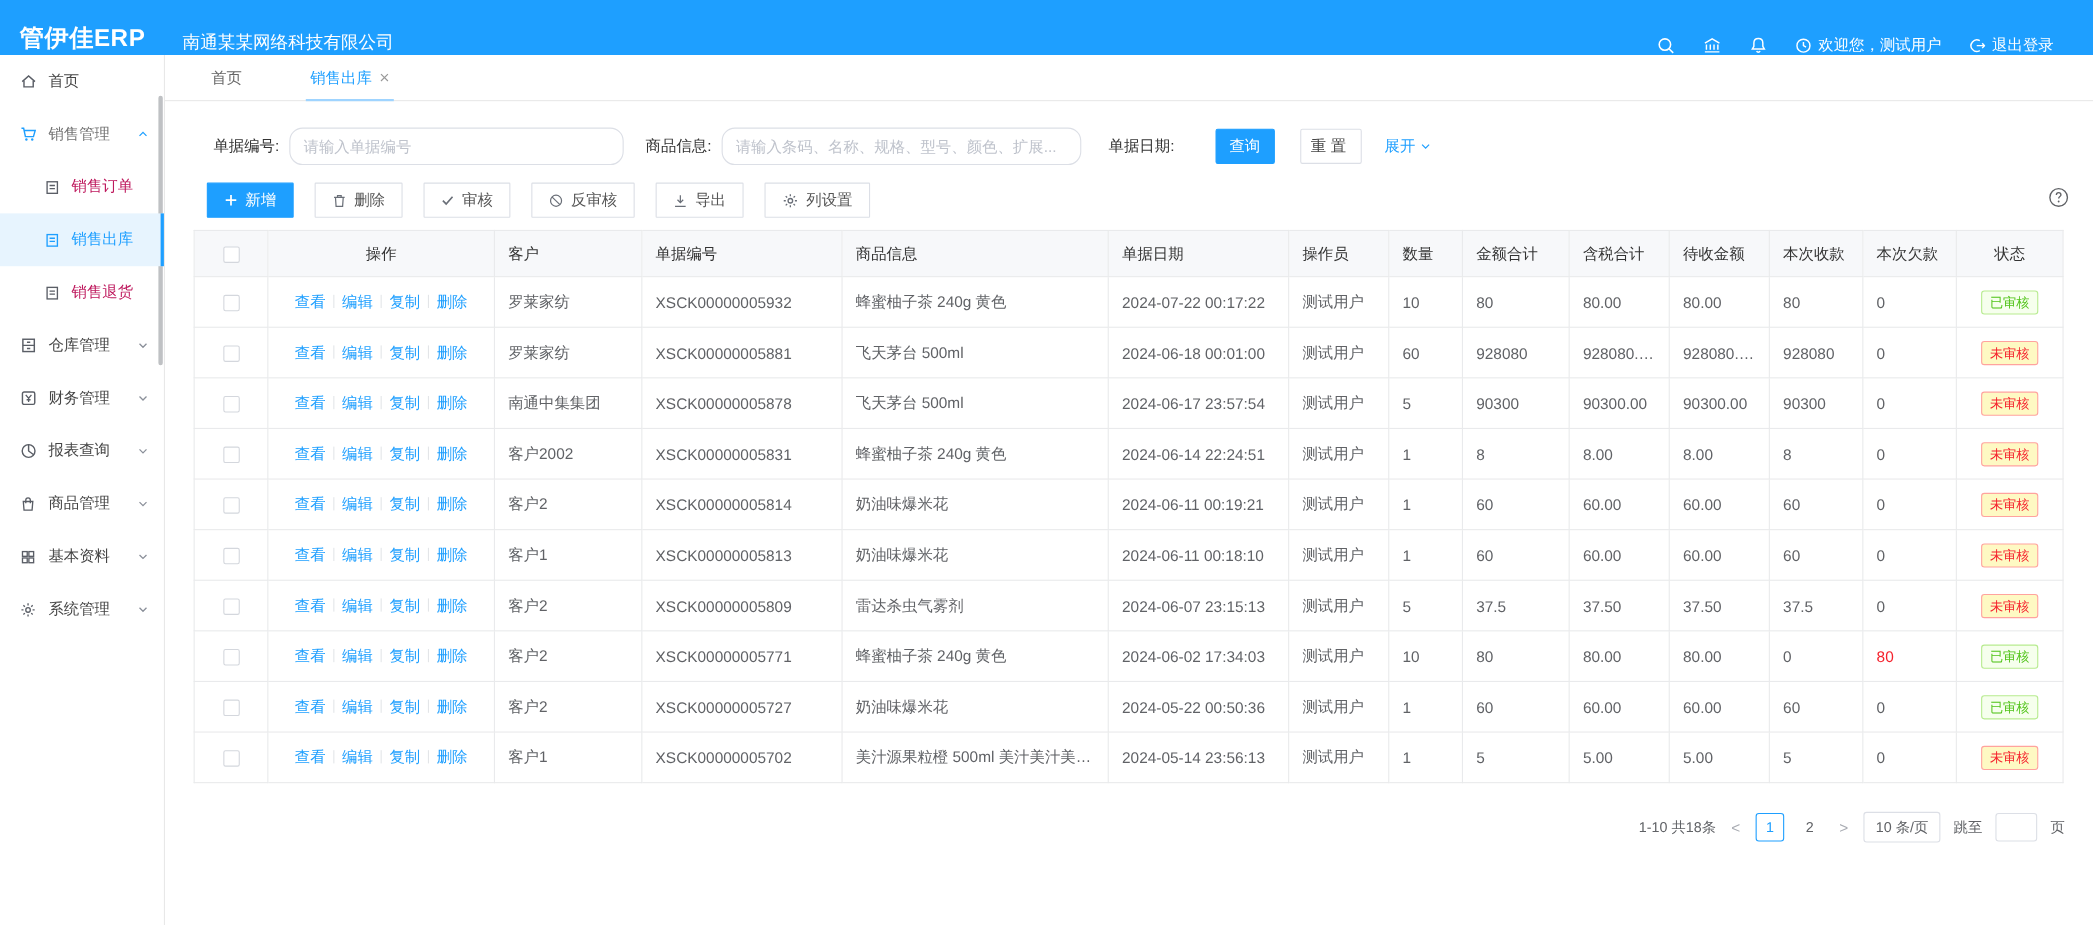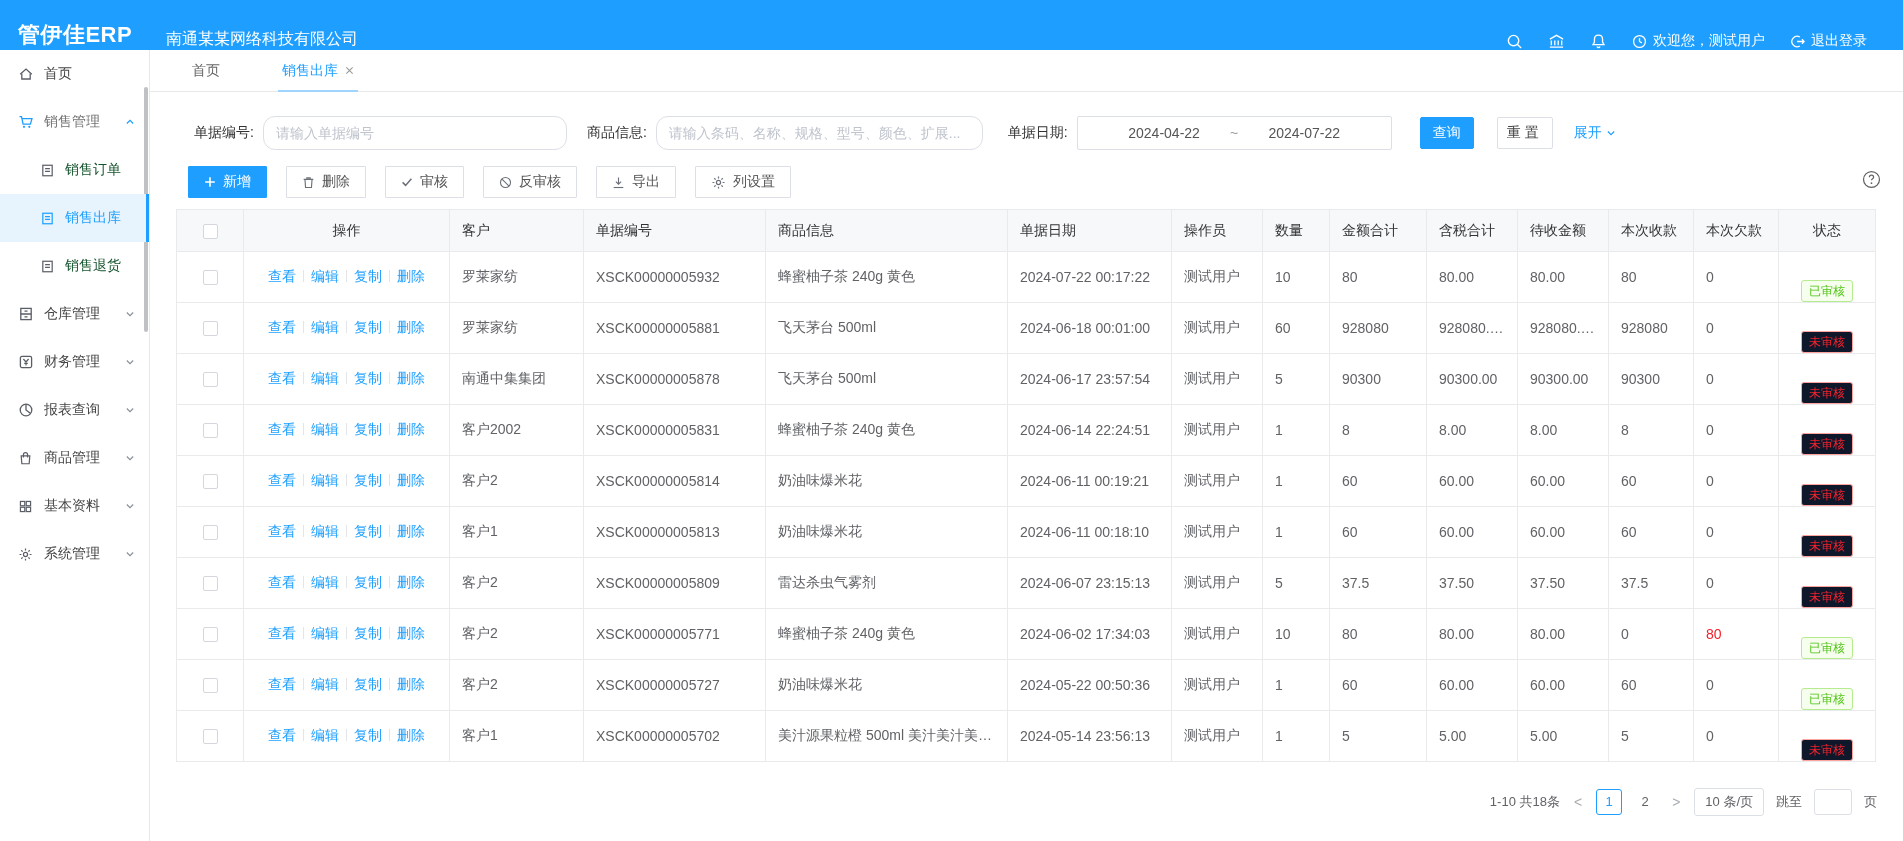--- a/index.html
+++ b/index.html
@@ -22,21 +22,21 @@
   .sidebar { position:absolute; top:50px; left:0; width:150px; height:791px; background:#fff; border-right:1px solid #e8e8e8; }
   .side-scrollbar { position:absolute; right:1px; top:37px; width:4px; height:245px; background:#bfc1c4; border-radius:2px; }
   .side-item { height:48px; display:flex; align-items:center; padding-left:18px; font-size:14px; color:#454545; cursor:pointer; position:relative; }
   .side-item .s-icon { display:inline-flex; width:16px; margin-right:10px; color:#5a5e66; }
   .side-item .s-label { flex:0 0 auto; }
   .chev { display:none; position:absolute; right:14px; color:#8a8f99; }
   .chev.show { display:inline-flex; }
   .chev.up svg { transform:rotate(180deg); }
   .side-item.active { color:#737373; }
   .side-item.active .s-icon, .side-item.active .chev { color:#1E9FFF; }
-  .sub-item { height:48px; display:flex; align-items:center; padding-left:40px; font-size:14px; color:#14532d; cursor:pointer; position:relative; }
+  .sub-item { height:48px; display:flex; align-items:center; padding-left:40px; font-size:14px; color:#be185d; cursor:pointer; position:relative; }
   .sub-item .s-icon { display:inline-flex; width:15px; margin-right:10px; color:#5a5e66; }
   .sub-item.current { background:#e7f4fe; color:#1E9FFF; }
   .sub-item.current .s-icon { color:#1E9FFF; }
   .sub-item.current::after { content:""; position:absolute; right:0; top:0; width:3px; height:100%; background:#1E9FFF; }
 
   
   .main { position:absolute; top:50px; left:150px; width:1753px; height:791px; background:#fff; }
 
   .tabbar { height:42px; border-bottom:1px solid #e8e8e8; display:flex; align-items:center; padding-left:38px; }
   .tab { height:42px; display:flex; align-items:center; gap:7px; font-size:14px; color:#666; cursor:pointer; position:relative; padding:0 4px; margin-right:54px; }
@@ -76,23 +76,23 @@
   .table-wrap { margin:11px 0 0 26px; }
   table { border-collapse:collapse; table-layout:fixed; width:1699px; font-size:14px; }
   th, td { border:1px solid #e9eaec; padding:0 12px; white-space:nowrap; overflow:hidden; text-overflow:ellipsis; text-align:left; }
   thead th { height:42px; background:#f7f8fa; color:#333; font-weight:normal; }
   tbody td { height:46px; color:#606266; }
   th.center, td.center { text-align:center; padding:0 4px; }
   .checkbox { display:inline-block; width:15px; height:15px; border:1px solid #d4d7dd; border-radius:2px; background:#fff; vertical-align:middle; cursor:pointer; }
   .op-link { color:#1E9FFF; cursor:pointer; }
   .sep { display:inline-block; width:1px; height:12px; background:#e3e5e8; margin:0 7px; vertical-align:-1px; }
   td.red { color:#f5222d; }
-  .badge { display:inline-block; font-size:12px; line-height:20px; padding:0 7px; border-radius:3px; border:1px solid transparent;margin-top:28px; }
+  .badge { display:inline-block; font-size:12px; line-height:20px; padding:0 7px; border-radius:3px; border:1px solid transparent; }
   .badge.approved { color:#52c41a; border-color:#b7eb8f; background:#f6ffed; }
-  .badge.pending { color:#f5222d; border-color:#ffa39e; background:#0f172a;text-align:right; }
+  .badge.pending { color:#f5222d; border-color:#ffa39e; background:#fef9c3;text-align:right; }
 
   
   .pagination { display:flex; align-items:center; justify-content:flex-end; gap:12px; margin:26px 26px 0 0; font-size:13px; color:#606266; }
   .pg-total { margin-right:0; }
   .pg-arrow { color:#a8abb2; cursor:pointer; font-size:14px; padding:0 2px; }
   .pg-pages { display:inline-flex; gap:10px; }
   .pg-page { min-width:26px; height:26px; line-height:24px; text-align:center; border-radius:3px; cursor:pointer; border:1px solid transparent; }
   .pg-page.active { border-color:#1E9FFF; color:#1E9FFF; background:#fff; }
   .pg-size { height:28px; line-height:26px; border:1px solid #dcdfe6; border-radius:3px; padding:0 10px; cursor:pointer; background:#fff; }
   .pg-input { width:38px; height:26px; border:1px solid #dcdfe6; border-radius:3px; outline:none; font-family:inherit; font-size:13px; text-align:center; }
@@ -345,25 +345,20 @@
           </span>
         </div>
       </div>
 
     <div class="filter-row">
       <span class="f-label">单据编号:</span>
       <input class="f-input doc" placeholder="请输入单据编号" style="">
       <span class="f-label l2">商品信息:</span>
       <input class="f-input prod" placeholder="请输入条码、名称、规格、型号、颜色、扩展..." style="">
       <span class="f-label l3">单据日期:</span>
-      <div class="date-box">
-        <span class="date-val">2024-04-22</span>
-        <span class="date-sep">~</span>
-        <span class="date-val">2024-07-22</span>
-      </div>
       <button class="btn primary search">查询</button>
       <button class="btn reset">重置</button>
       <span class="expand-link">
         <span>展开</span>
         <span class="chev2">
             <svg width="10" height="10" viewBox="0 0 12 12">
               <path d="M2.2 4.2L6 8l3.8-3.8" fill="none" stroke="currentColor" stroke-width="1.4"></path>
             </svg>
           </span>
       </span>

